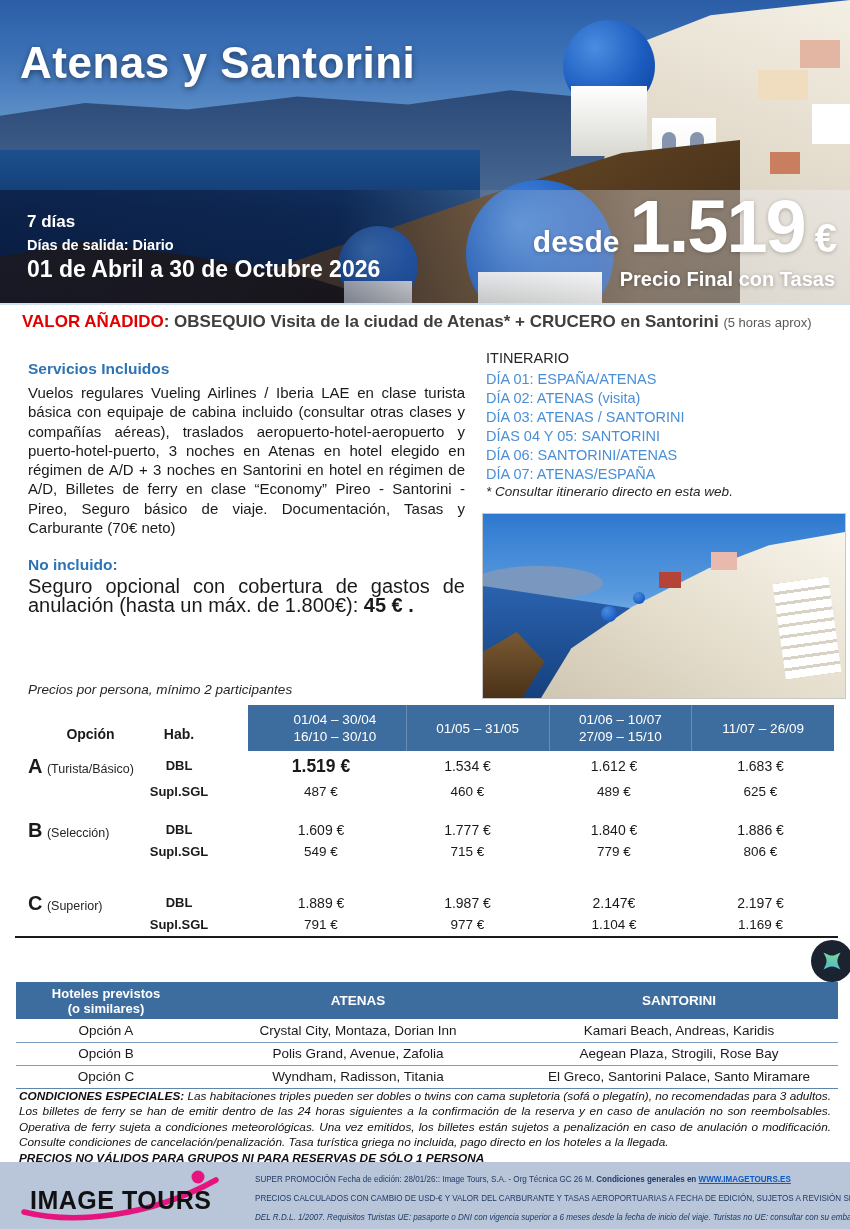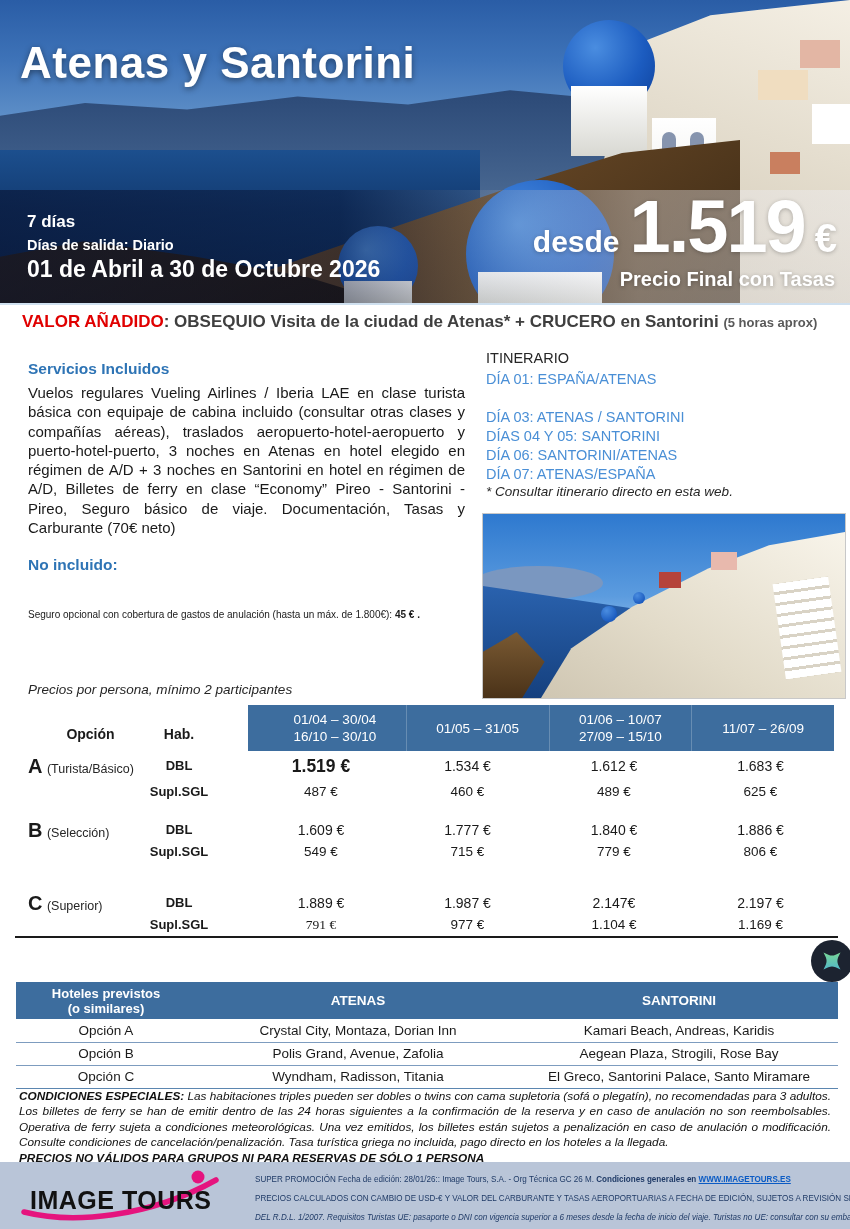--- a/index.html
+++ b/index.html
@@ -38,27 +38,27 @@
         text-shadow:0 1px 4px rgba(0,0,0,.25);}
   .hp-prefix{font-size:30px;font-weight:bold;}
   .hp-value{font-size:74px;font-weight:bold;line-height:.85;letter-spacing:-2px;}
   .hp-cur{font-size:40px;font-weight:bold;}
   .hero-pricenote{position:absolute;right:15px;top:268px;font-size:20px;font-weight:bold;color:#ffffff;
         text-shadow:0 1px 4px rgba(0,0,0,.3);}
 
   
   .valor{position:absolute;left:22px;top:312px;width:815px;font-size:17px;font-weight:bold;color:#3f3f3f;}
   .valor .red{color:#e00000;}
-  .valor .note{font-size:13px;font-weight:bold;color:#595959;}
+  .valor .note{font-size:13px;font-weight:normal;color:#595959;}
 
   
   .svc-title{position:absolute;left:28px;top:360px;font-size:15.5px;font-weight:bold;color:#2e74b5;}
   .svc-body{position:absolute;left:28px;top:383px;width:437px;font-size:15px;line-height:19.3px;text-align:justify;}
   .ninc-title{position:absolute;left:28px;top:556px;font-size:15.5px;font-weight:bold;color:#2e74b5;}
-  .ninc-body{position:absolute;left:28px;top:577px;width:437px;font-size:10px;line-height:19.3px;text-align:justify;margin-top:28px;}
+  .ninc-body{position:absolute;left:28px;top:577px;width:437px;font-size:20px;line-height:19.3px;text-align:justify;}
   .ninc-body b{white-space:nowrap;}
 
   
   .itin-title{position:absolute;left:486px;top:350px;font-size:14.5px;color:#262626;}
   .itin-day{position:absolute;left:486px;width:350px;font-size:14.5px;color:#4a8fd6;}
   .itin-note{position:absolute;left:486px;top:484px;font-size:13.5px;font-style:italic;color:#262626;}
 
   
   .side-photo{position:absolute;left:482px;top:513px;width:362px;height:184px;overflow:hidden;
         border:1px solid #c8c8c8;background:linear-gradient(180deg,#2e79cf,#5c9cdf 45%,#a8cbef 75%);}
@@ -172,20 +172,21 @@
 
   <div class="svc-title">Servicios Incluidos</div>
   <div class="svc-body">Vuelos regulares  Vueling Airlines / Iberia LAE en clase turista básica con equipaje de cabina incluido (consultar otras clases y compañías aéreas), traslados aeropuerto-hotel-aeropuerto y puerto-hotel-puerto, 3 noches en Atenas en hotel elegido en régimen de A/D + 3 noches  en Santorini en hotel en régimen de A/D, Billetes de ferry en clase “Economy”  Pireo - Santorini - Pireo, Seguro básico de viaje.  Documentación, Tasas y Carburante (70€ neto)</div>
   <div class="ninc-title">No incluido:</div>
   <div class="ninc-body">
     <span>Seguro opcional con cobertura de gastos de anulación (hasta un máx. de 1.800€): </span><b>45 € .</b>
   </div>
 
   <div class="itin-title">ITINERARIO</div>
   <div class="itin-day" style="top:371px;">DÍA 01: ESPAÑA/ATENAS</div>
+  <div class="itin-day" style="top:390px;">DÍA 02: ATENAS (visita)</div>
   <div class="itin-day" style="top:409px;">DÍA 03: ATENAS / SANTORINI</div>
   <div class="itin-day" style="top:428px;">DÍAS 04 Y 05: SANTORINI</div>
   <div class="itin-day" style="top:447px;">DÍA 06: SANTORINI/ATENAS</div>
   <div class="itin-day" style="top:466px;">DÍA 07: ATENAS/ESPAÑA</div>
   <div class="itin-note">* Consultar itinerario directo en esta web.</div>
 
   <div class="side-photo">
     <div class="sp-island"></div>
     <div class="sp-sea"></div>
     <div class="sp-village"></div>
@@ -256,21 +257,21 @@
   <div class="prow" style="top:891px;height:24px;">
     <div class="cell c-opt"><span class="opt-letter">C</span> <span class="opt-cat">(Superior)</span></div>
     <div class="cell c-hab">DBL</div>
     <div class="cell c-p1 price">1.889 €</div>
     <div class="cell c-p2 price">1.987 €</div>
     <div class="cell c-p3 price">2.147€</div>
     <div class="cell c-p4 price">2.197 €</div>
   </div>
   <div class="prow" style="top:915px;height:20px;">
     <div class="cell c-hab" style="line-height:20px;">Supl.SGL</div>
-    <div class="cell c-p1 price-sm" style="line-height:20px;font-family:Liberation Serif, serif;">791 €</div>
+    <div class="cell c-p1 price-sm" style="line-height:20px;">791 €</div>
     <div class="cell c-p2 price-sm" style="line-height:20px;">977 €</div>
     <div class="cell c-p3 price-sm" style="line-height:20px;">1.104 €</div>
     <div class="cell c-p4 price-sm" style="line-height:20px;">1.169 €</div>
   </div>
 
   <div class="tbl-bottom"></div>
 
   <div class="badge">
     <svg width="44" height="44" viewBox="0 0 44 44">
       <defs>

